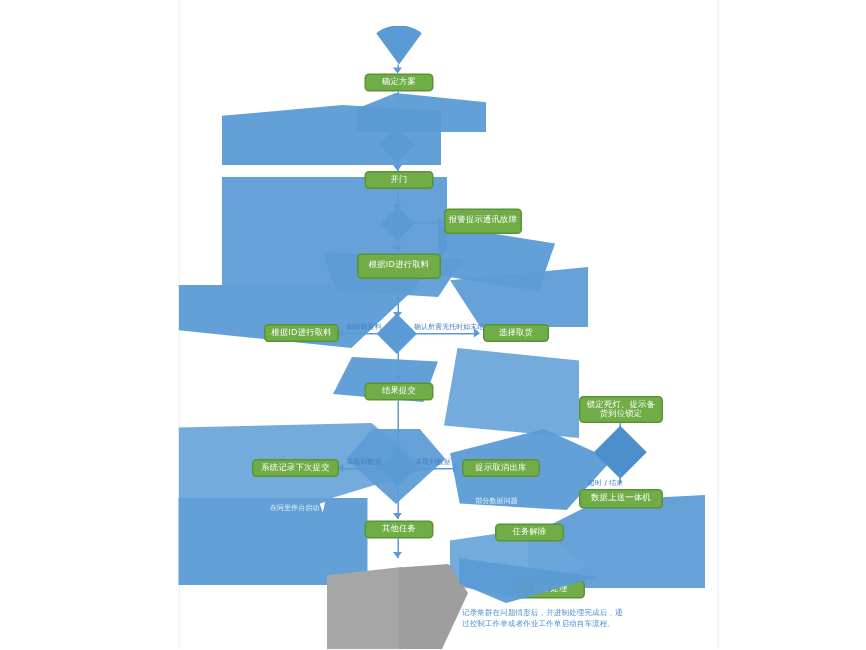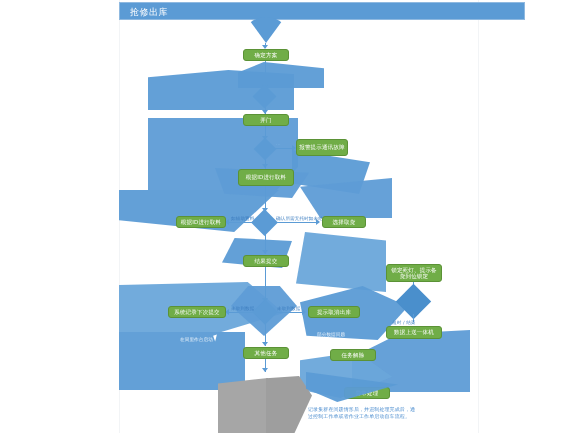--- a/index.html
+++ b/index.html
@@ -86,23 +86,20 @@
 </style>
 </head>
 <body>
 
 <div id="stage">
 
   <div class="canvas"></div>
   <div class="canvas-edge" style="left:119px"></div>
   <div class="canvas-edge" style="left:478px"></div>
 
-  <div class="titlebar">
-    <div class="t">抢修出库</div>
-  </div>
 
   <div class="blob" style="left:148px;top:70px;width:146px;height:40px;clip-path:polygon(0 18%,55% 0,100% 10%,100% 100%,0 100%);"></div>
   <div class="blob b2" style="left:148px;top:118px;width:150px;height:72px;clip-path:polygon(0 0,100% 0,100% 68%,86% 100%,0 100%);"></div>
   <div class="blob" style="left:119px;top:190px;width:160px;height:42px;clip-path:polygon(0 0,100% 0,72% 100%,0 72%);"></div>
   <div class="blob b3" style="left:119px;top:282px;width:165px;height:50px;clip-path:polygon(0 6%,78% 0,100% 62%,62% 100%,0 100%);"></div>
   <div class="blob" style="left:119px;top:332px;width:126px;height:58px;"></div>
 
   <div class="blob" style="left:292px;top:150px;width:78px;height:44px;clip-path:polygon(0 0,100% 28%,86% 100%,0 76%);"></div>
   <div class="blob b2" style="left:300px;top:178px;width:92px;height:40px;clip-path:polygon(0 22%,100% 0,100% 100%,22% 100%);"></div>
   <div class="blob b3" style="left:296px;top:232px;width:90px;height:60px;clip-path:polygon(10% 0,100% 14%,100% 100%,0 86%);"></div>

